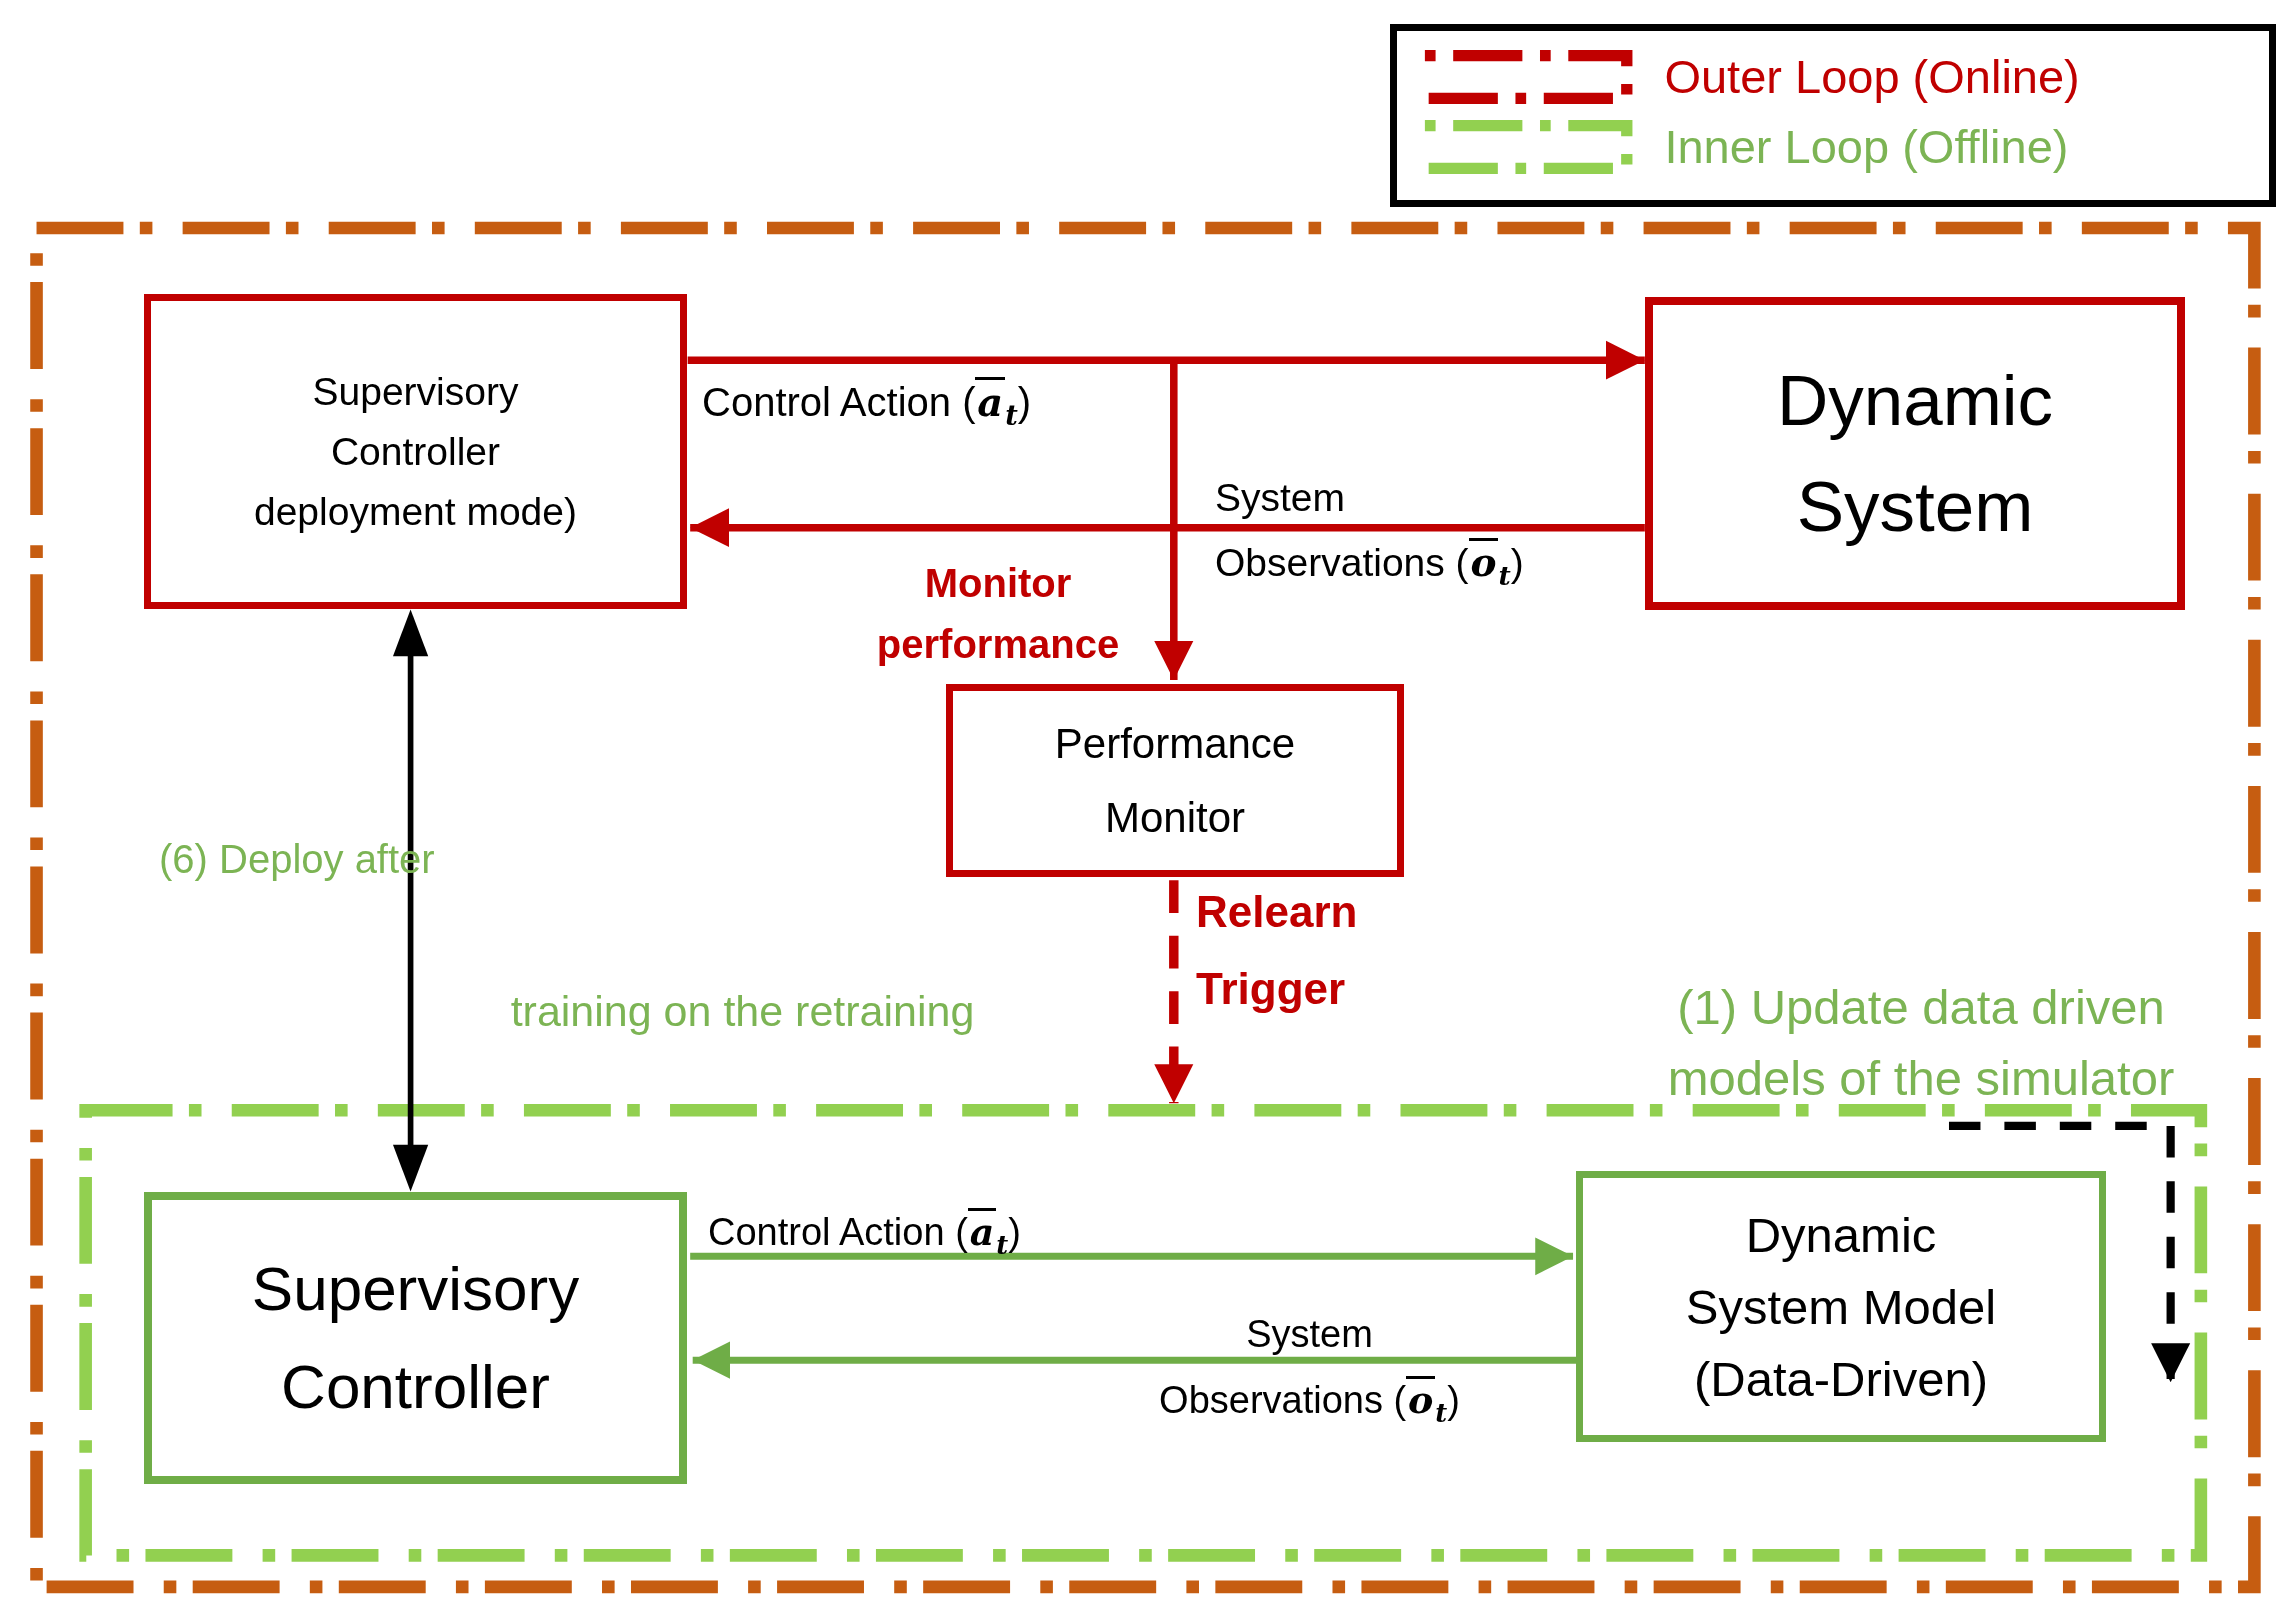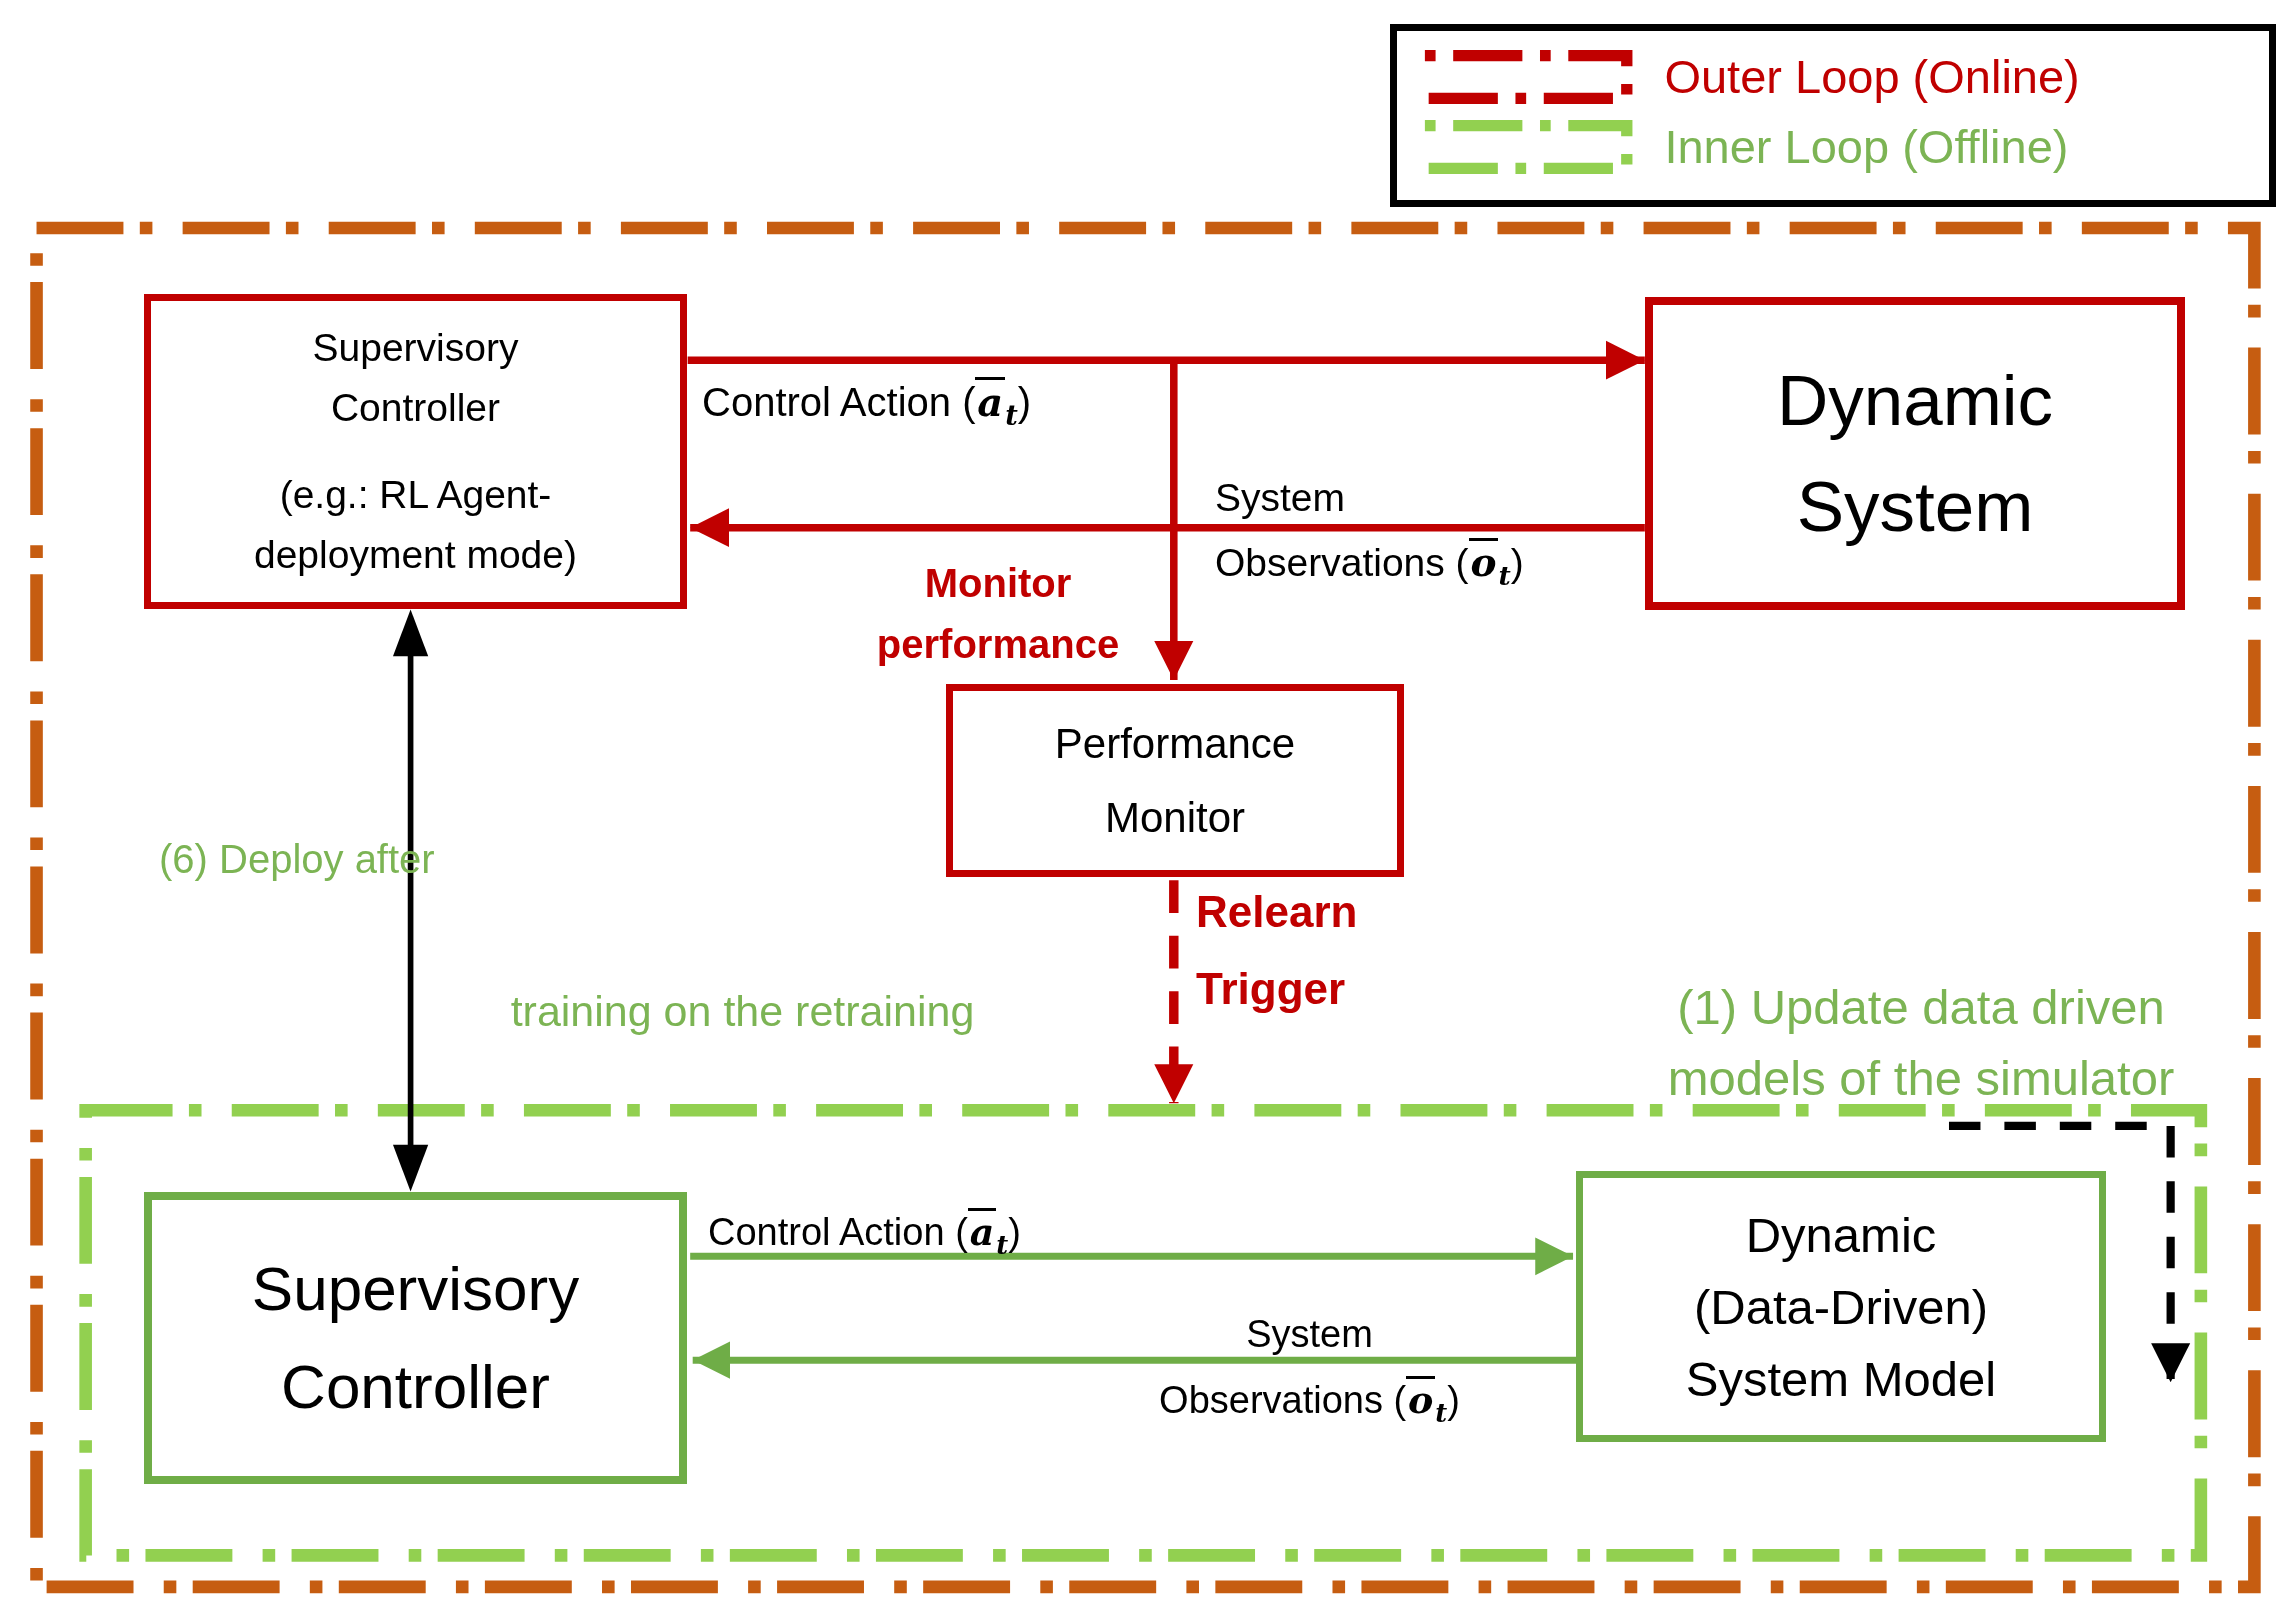--- a/index.html
+++ b/index.html
@@ -121,43 +121,42 @@
       <svg class="legend-swatch" viewBox="0 0 345 92">
         <path d="M3 12 H324 V80 H3" stroke="var(--green-light)" fill="none" stroke-width="18" stroke-dasharray="110 28 17 28" stroke-dashoffset="138"></path>
       </svg>
       <span class="legend-text inner">Inner Loop (Offline)</span>
     </div>
   </div>
 
   <div class="box box-red box-sup-top">
     <div>Supervisory</div>
     <div>Controller</div>
-    <div class="para2">(e.g.: RL Agent-</div>
     <div>deployment mode)</div>
   </div>
 
   <div class="box box-red box-dyn">
     <div>Dynamic</div>
     <div>System</div>
   </div>
 
   <div class="box box-red box-pm">
     <div>Performance</div>
     <div>Monitor</div>
   </div>
 
   <div class="box box-green box-sup-bot">
     <div>Supervisory</div>
     <div>Controller</div>
   </div>
 
   <div class="box box-green box-dsm">
     <div>Dynamic</div>
+    <div>System Model</div>
     <div>(Data-Driven)</div>
-    <div>System Model</div>
   </div>
 
   <div class="lbl lbl-ca-top">
     <span>Control Action (</span><span class="mvar"><span class="ovl">a</span><sub>t</sub></span><span>)</span>
   </div>
 
   <div class="lbl lbl-sys-top">
     <span>System</span>
   </div>
   <div class="lbl lbl-obs-top">

